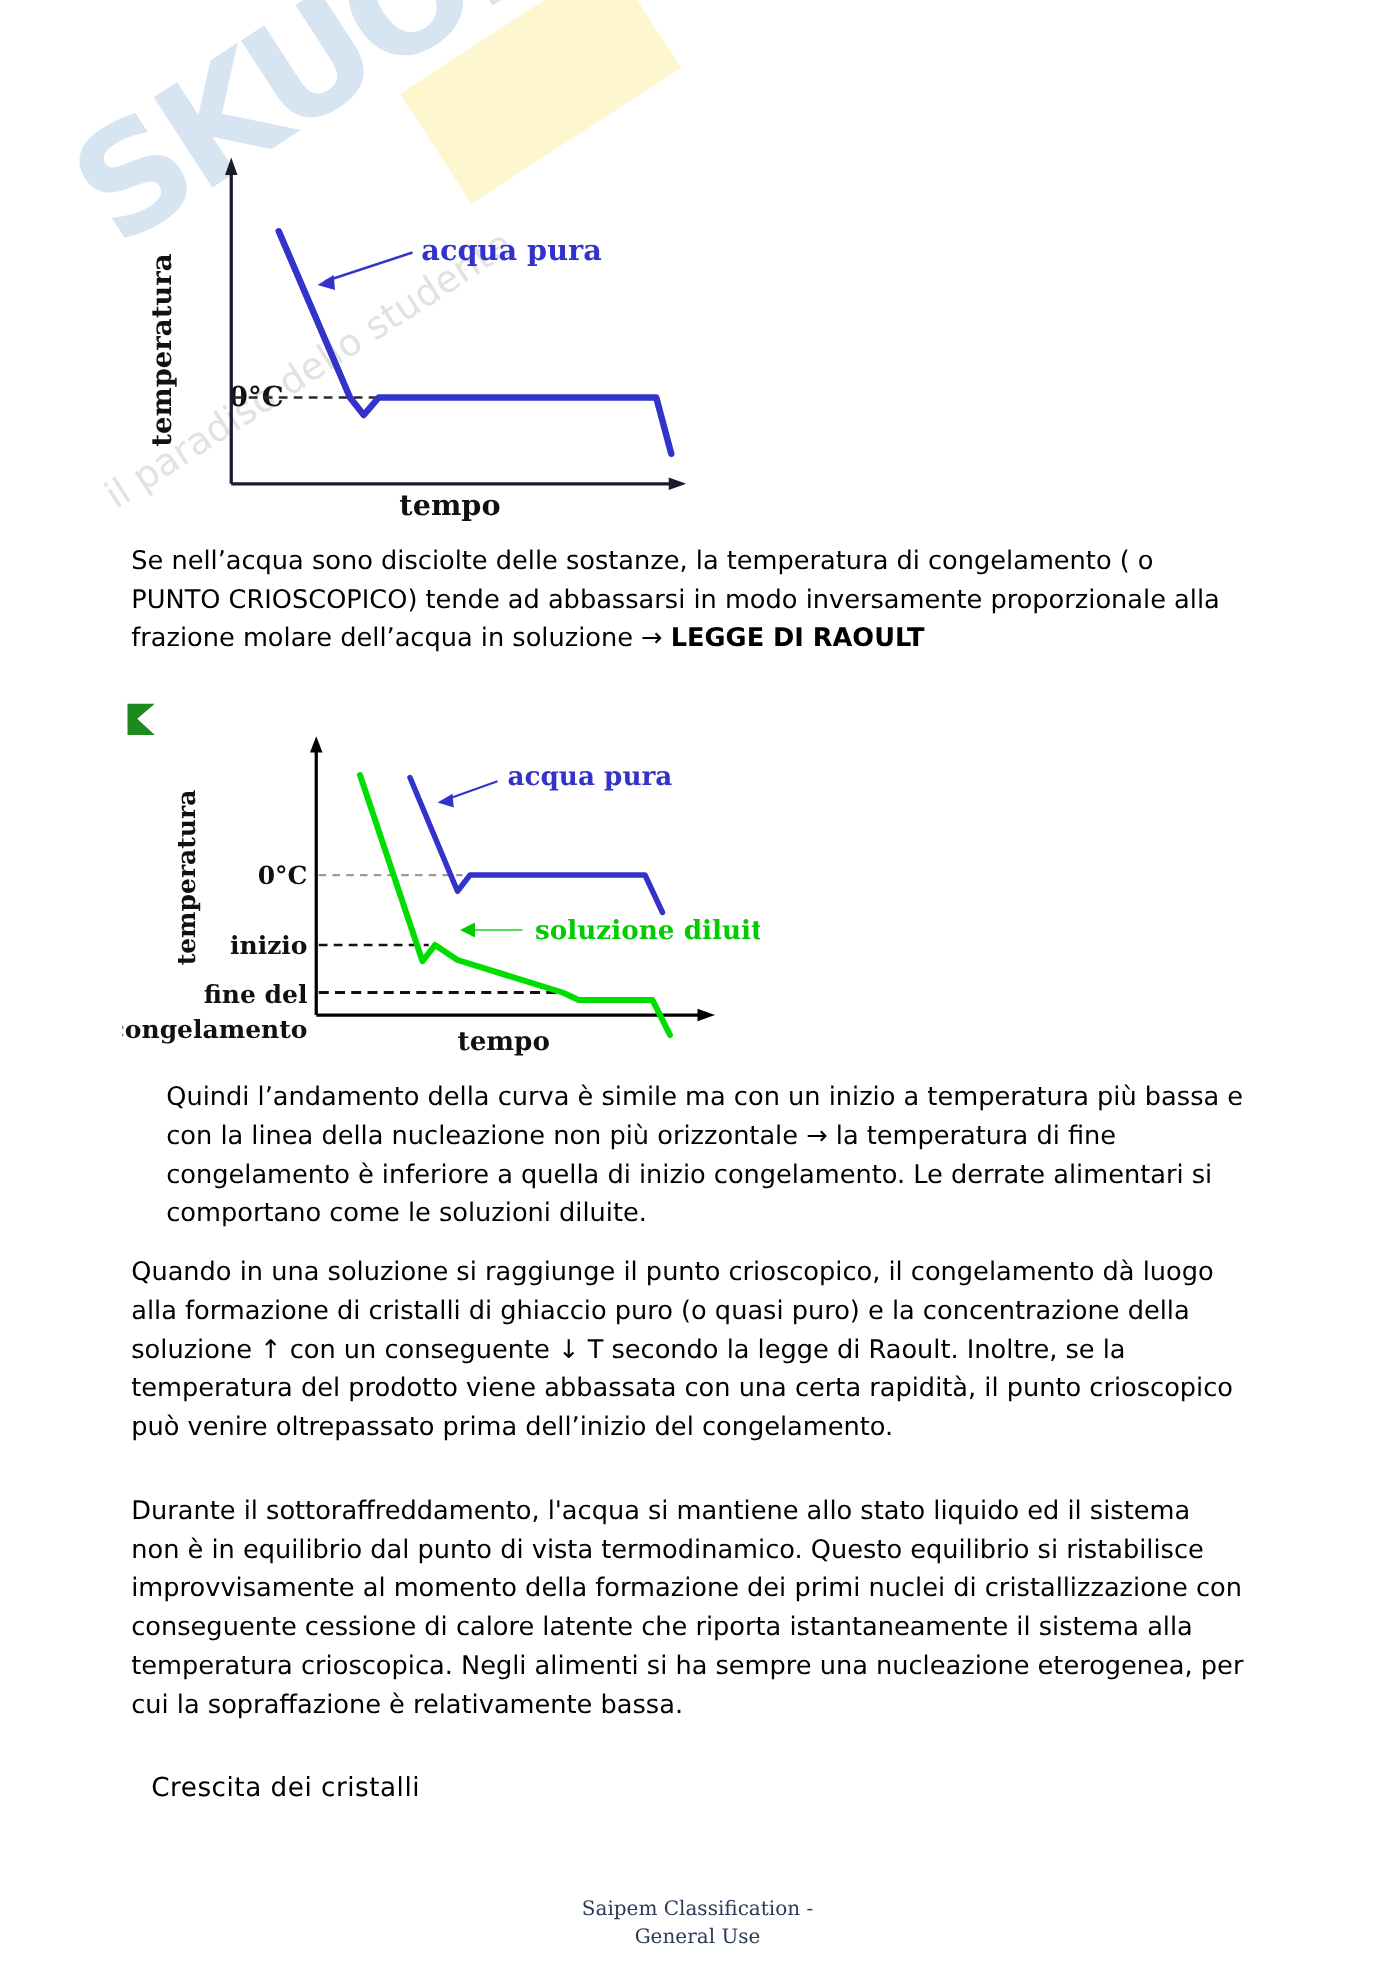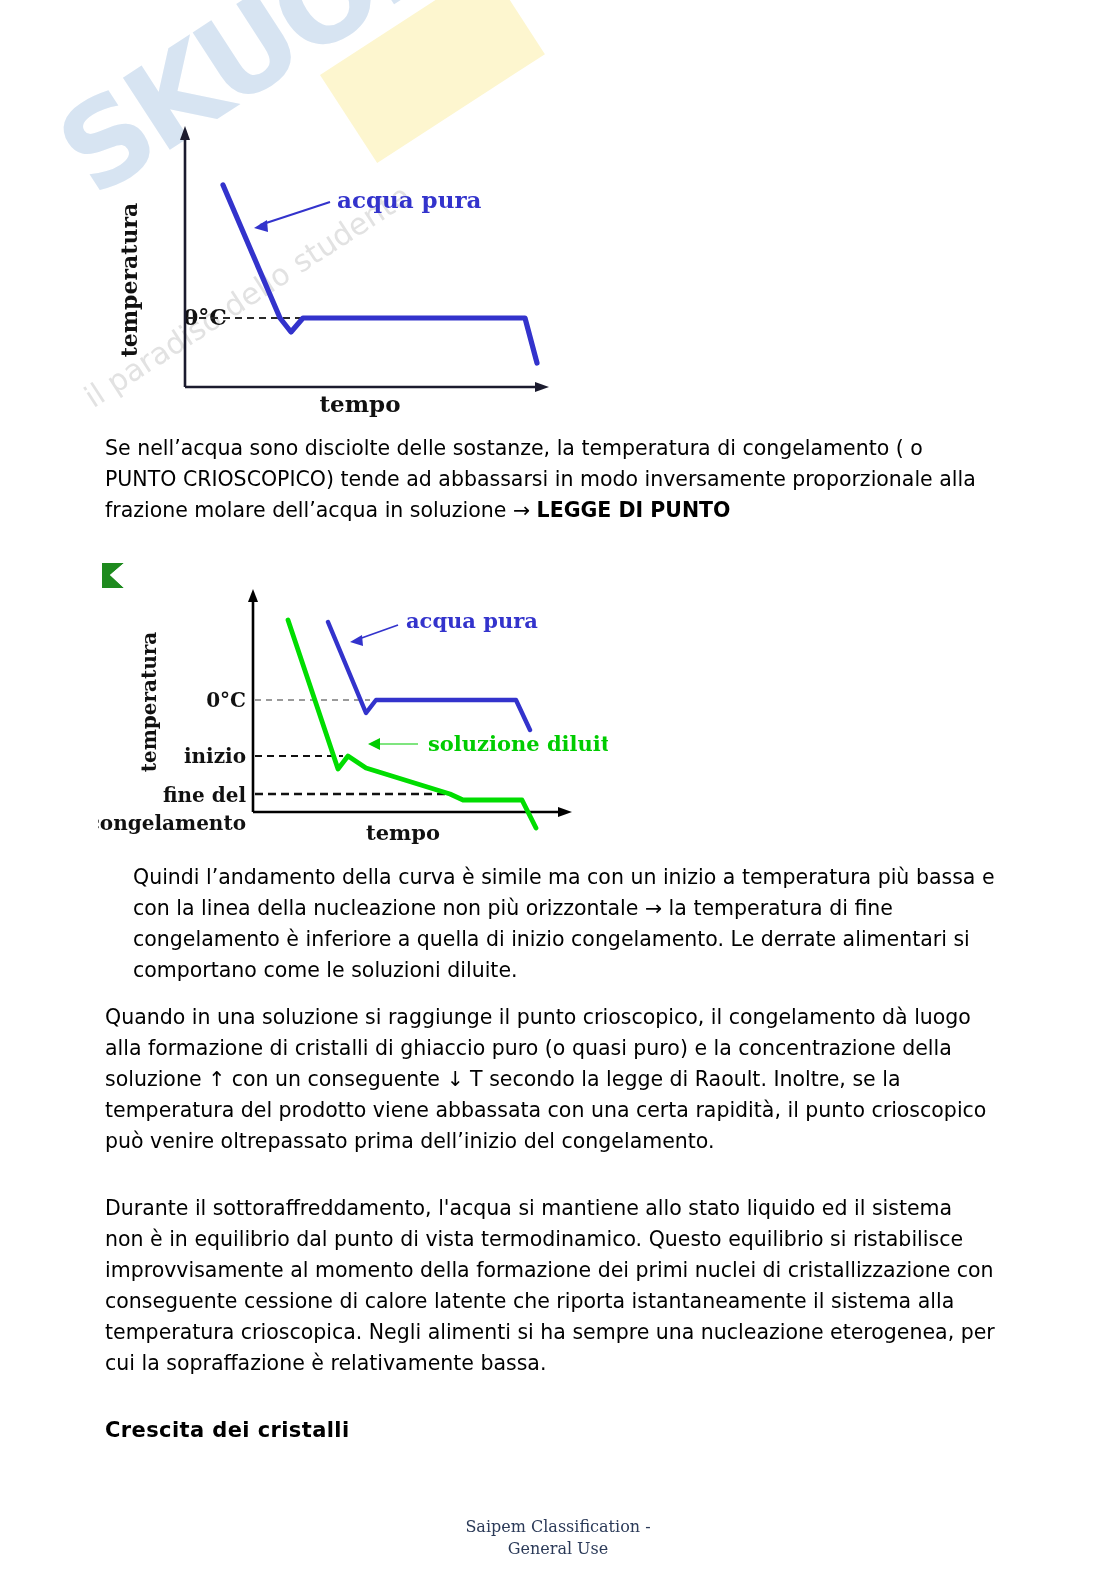--- a/index.html
+++ b/index.html
@@ -78,24 +78,24 @@
     width: 890px;
     font-family: "DejaVu Sans", sans-serif;
     font-size: 20.5px;
     line-height: 31px;
     color: #000000;
     z-index: 3;
   }
   .para b { font-weight: bold; }
   .heading {
     position: absolute;
-    left: 105px;
+    left: 121px;
     font-family: "DejaVu Sans", sans-serif;
     font-size: 21px;
-    font-weight: bold;
+    font-weight: normal;
     color: #000000;
     letter-spacing: 0.4px;
     z-index: 3;
   }
 
   
   .bookmark-icon {
     position: absolute;
     left: 100px;
     top: 561px;
@@ -149,21 +149,21 @@
 
       <line x1="225" y1="82" x2="155" y2="105" stroke="#3333cc" stroke-width="2"></line>
       <polygon points="149,108 162,100 163,112" fill="#3333cc"></polygon>
       <text x="232" y="88" font-family="DejaVu Serif, serif" font-size="23" font-weight="bold" fill="#3333cc">acqua pura</text>
 
       <text x="255" y="292" text-anchor="middle" font-family="DejaVu Serif, serif" font-size="23" font-weight="bold" fill="#111">tempo</text>
     </svg>
   </div>
 
   <div class="para" style="top:433px;">
-    <span>Se nell’acqua sono disciolte delle sostanze, la temperatura di congelamento ( o PUNTO CRIOSCOPICO) tende ad abbassarsi in modo inversamente proporzionale alla frazione molare dell’acqua in soluzione → </span><b>LEGGE DI PUNTO</b>
+    <span>Se nell’acqua sono disciolte delle sostanze, la temperatura di congelamento ( o PUNTO CRIOSCOPICO) tende ad abbassarsi in modo inversamente proporzionale alla frazione molare dell’acqua in soluzione → </span><b>LEGGE DI RAOULT</b>
   </div>
 
   <div class="bookmark-icon">
     <svg width="26" height="30" viewBox="0 0 26 30">
       <polygon points="2,2 24,2 10,14 24,27 2,27" fill="#1e8a1e"></polygon>
       <polygon points="24,2 10,14 24,27" fill="#ffffff"></polygon>
     </svg>
   </div>
 
   <div class="chart" style="left:98px; top:580px; width:510px; height:270px;">

